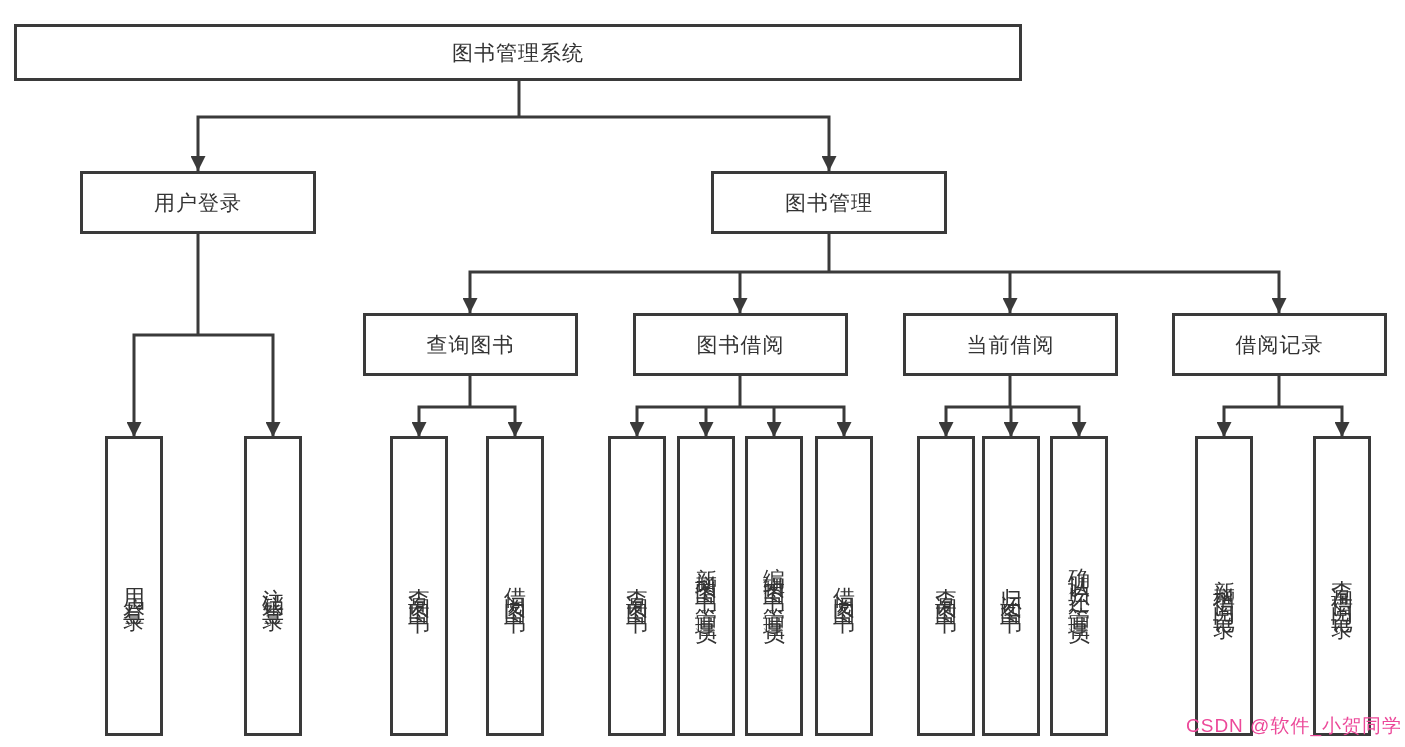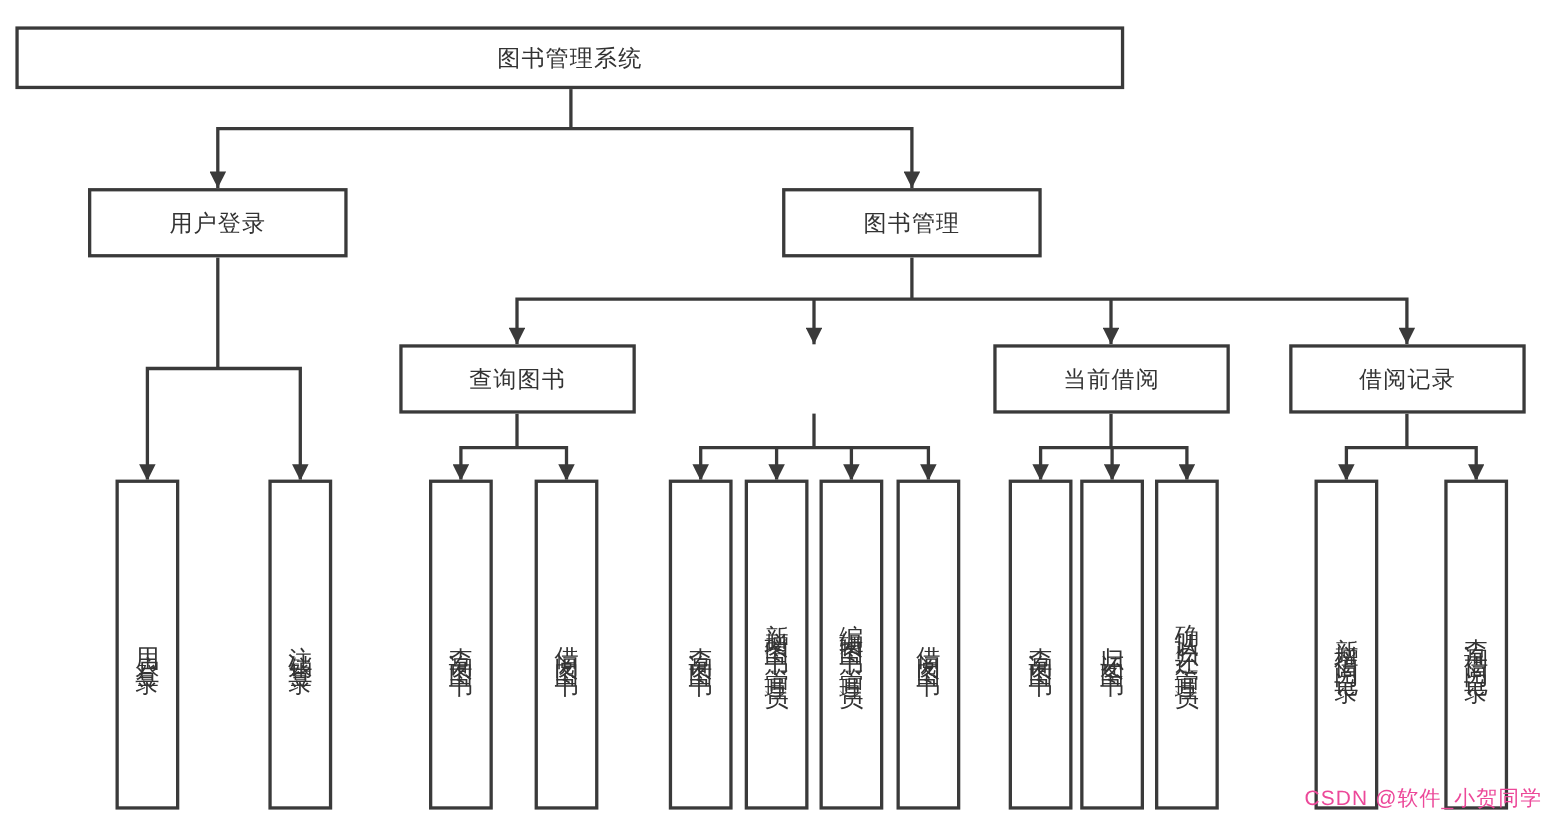--- a/index.html
+++ b/index.html
@@ -109,20 +109,21 @@
       <path d="M1224,437 V407 H1342 V437" marker-start="url(#arrow)" marker-end="url(#arrow)"></path>
     </g>
   </svg>
 
   <div class="hbox" style="left:14px; top:24px; width:1008px; height:57px;">图书管理系统</div>
 
   <div class="hbox" style="left:80px; top:171px; width:236px; height:63px;">用户登录</div>
   <div class="hbox" style="left:711px; top:171px; width:236px; height:63px;font-family:Liberation Serif, serif;">图书管理</div>
 
   <div class="hbox" style="left:363px; top:313px; width:215px; height:63px;">查询图书</div>
+  <div class="hbox" style="left:633px; top:313px; width:215px; height:63px;">图书借阅</div>
   <div class="hbox" style="left:903px; top:313px; width:215px; height:63px;">当前借阅</div>
   <div class="hbox" style="left:1172px; top:313px; width:215px; height:63px;">借阅记录</div>
 
   <div class="vbox" style="left:105px;">
     <span class="vlabel">用户登录</span>
   </div>
   <div class="vbox" style="left:244px;">
     <span class="vlabel">注销登录</span>
   </div>
 

